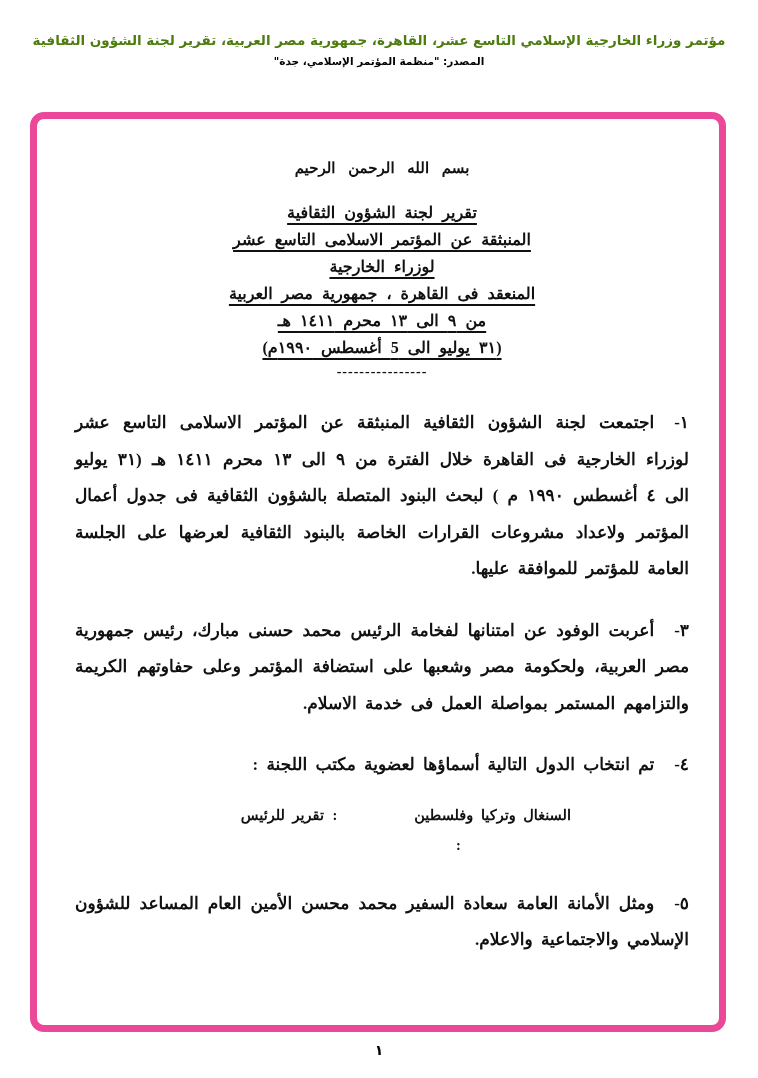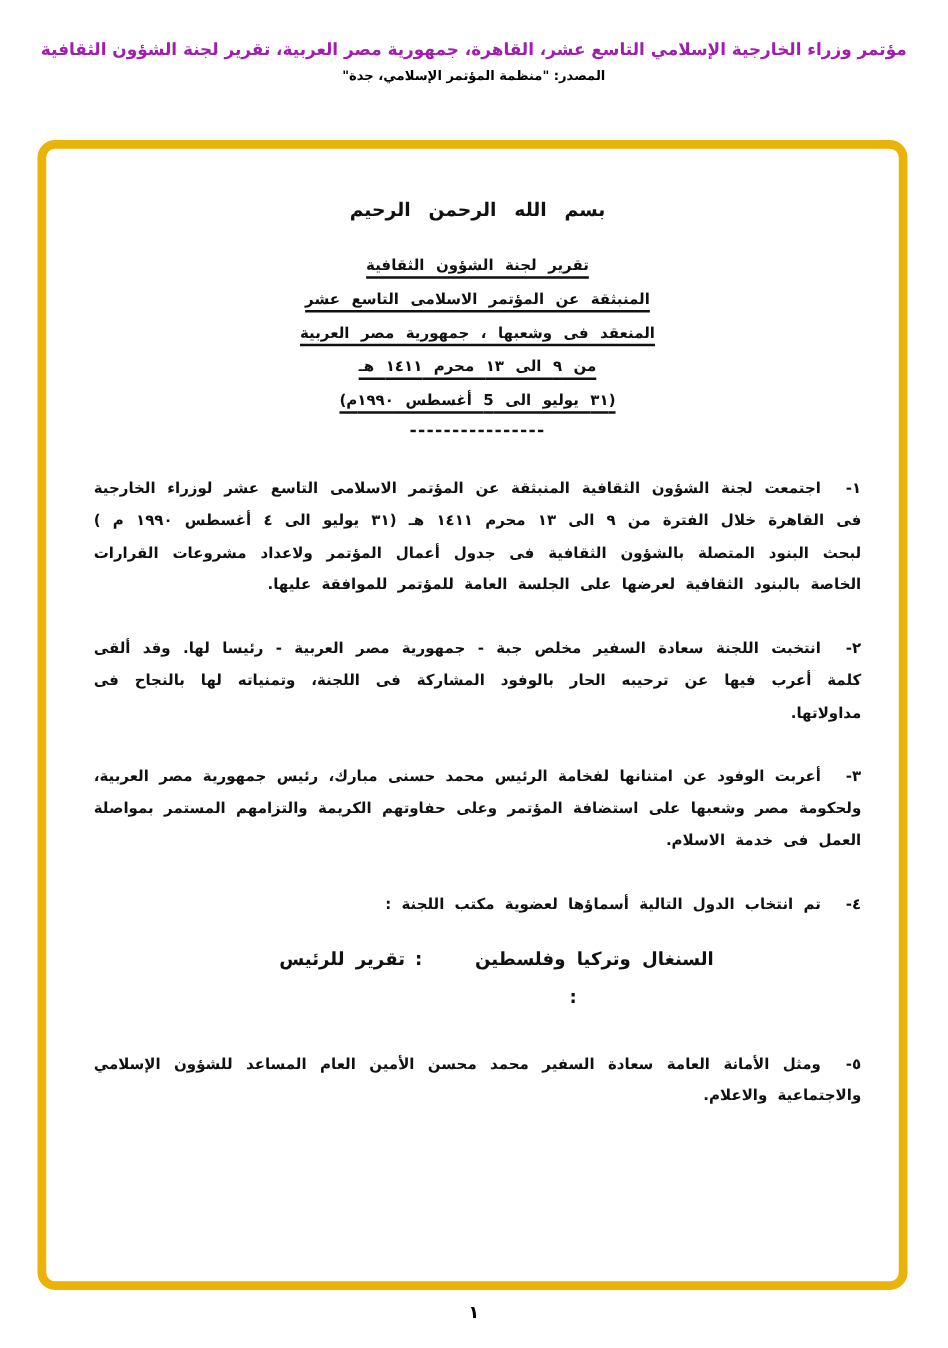--- a/index.html
+++ b/index.html
@@ -10,66 +10,67 @@
     font-family:"DejaVu Sans",sans-serif;
     color:#111111;
     overflow:hidden;
   }
   
   .header{
     position:absolute;top:30px;left:0;right:0;
     text-align:center;direction:rtl;
   }
   .header-title{
-    font-size:13.5px;font-weight:bold;color:#a21caf;
+    font-size:13.5px;font-weight:bold;color:#4d7c0f;
     line-height:20px;
   }
   .header-source{
     font-size:10.5px;font-weight:bold;color:#000;
     margin-top:5px;
   }
   
   .green-box{
     position:absolute;top:112px;left:30px;
     width:682px;height:906px;
-    border:7px solid #eab308;
+    border:7px solid #ec4899;
     border-radius:14px;
     box-sizing:content-box;
     padding:0;
+    font-family:Liberation Serif, serif;
   }
   .box-content{
     direction:rtl;
     padding:40px 30px 0 38px;
   }
   .basmala{
     text-align:center;
     font-size:15px;font-weight:bold;
     word-spacing:9px;
   }
   .title-block{
     margin-top:22px;
     text-align:center;
   }
   .title-line{
-    font-size:12px;font-weight:bold;
+    font-size:16px;font-weight:bold;
     line-height:27px;
     word-spacing:5px;
     text-decoration:underline;
     text-underline-offset:5px;
     text-decoration-thickness:1.5px;
   }
   .divider{
     font-size:14px;font-weight:bold;
     letter-spacing:1px;
     margin-top:3px;
   }
   
   .para{
     margin-top:25px;
-    font-size:12px;font-weight:bold;
+    font-size:17px;font-weight:bold;
     line-height:2.15;
     text-align:justify;
     word-spacing:4px;
   }
   .para-num{
     margin-left:20px;
   }
   
   .bureau{
     margin:16px 118px 0 0;
@@ -102,33 +103,31 @@
   </div>
 
   <div class="green-box">
     <div class="box-content">
 
       <div class="basmala">بسم الله الرحمن الرحيم</div>
 
       <div class="title-block">
         <div class="title-line">تقرير لجنة الشؤون الثقافية</div>
         <div class="title-line">المنبثقة عن المؤتمر الاسلامى التاسع عشر</div>
-        <div class="title-line">المنعقد فى وشعبها ، جمهورية مصر العربية</div>
+        <div class="title-line">لوزراء الخارجية</div>
+        <div class="title-line">المنعقد فى القاهرة ، جمهورية مصر العربية</div>
         <div class="title-line">من ٩ الى ١٣ محرم ١٤١١ هـ</div>
         <div class="title-line">(٣١ يوليو الى 5 أغسطس ١٩٩٠م)</div>
         <div class="divider">----------------</div>
       </div>
 
       <div class="para">
         <span class="para-num">١-</span><span>اجتمعت لجنة الشؤون الثقافية المنبثقة عن المؤتمر الاسلامى التاسع عشر لوزراء الخارجية فى القاهرة خلال الفترة من ٩ الى ١٣ محرم ١٤١١ هـ (٣١ يوليو الى ٤ أغسطس ١٩٩٠ م ) لبحث البنود المتصلة بالشؤون الثقافية فى جدول أعمال المؤتمر ولاعداد مشروعات القرارات الخاصة بالبنود الثقافية لعرضها على الجلسة العامة للمؤتمر للموافقة عليها.</span>
       </div>
 
-      <div class="para">
-        <span class="para-num">٢-</span><span>انتخبت اللجنة سعادة السفير مخلص جبة - جمهورية مصر العربية - رئيسا لها. وقد ألقى كلمة أعرب فيها عن ترحيبه الحار بالوفود المشاركة فى اللجنة، وتمنياته لها بالنجاح فى مداولاتها.</span>
-      </div>
 
       <div class="para">
         <span class="para-num">٣-</span><span>أعربت الوفود عن امتنانها لفخامة الرئيس محمد حسنى مبارك، رئيس جمهورية مصر العربية، ولحكومة مصر وشعبها على استضافة المؤتمر وعلى حفاوتهم الكريمة والتزامهم المستمر بمواصلة العمل فى خدمة الاسلام.</span>
       </div>
 
       <div class="para">
         <span class="para-num">٤-</span><span>تم انتخاب الدول التالية أسماؤها لعضوية مكتب اللجنة :</span>
       </div>
 
       <div class="bureau">

